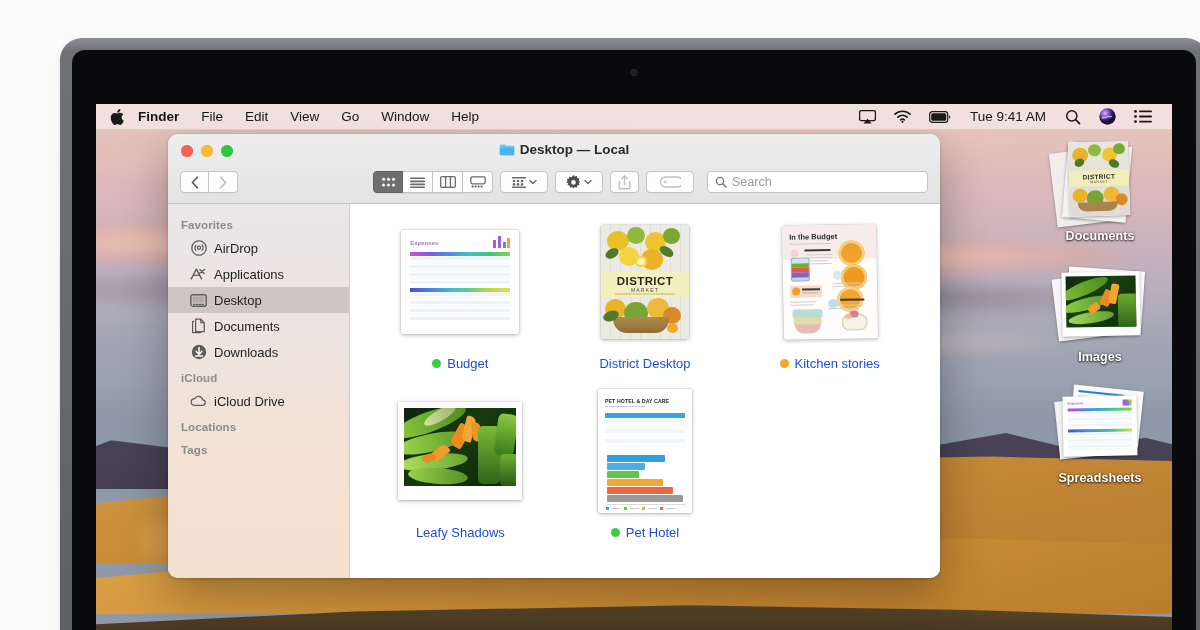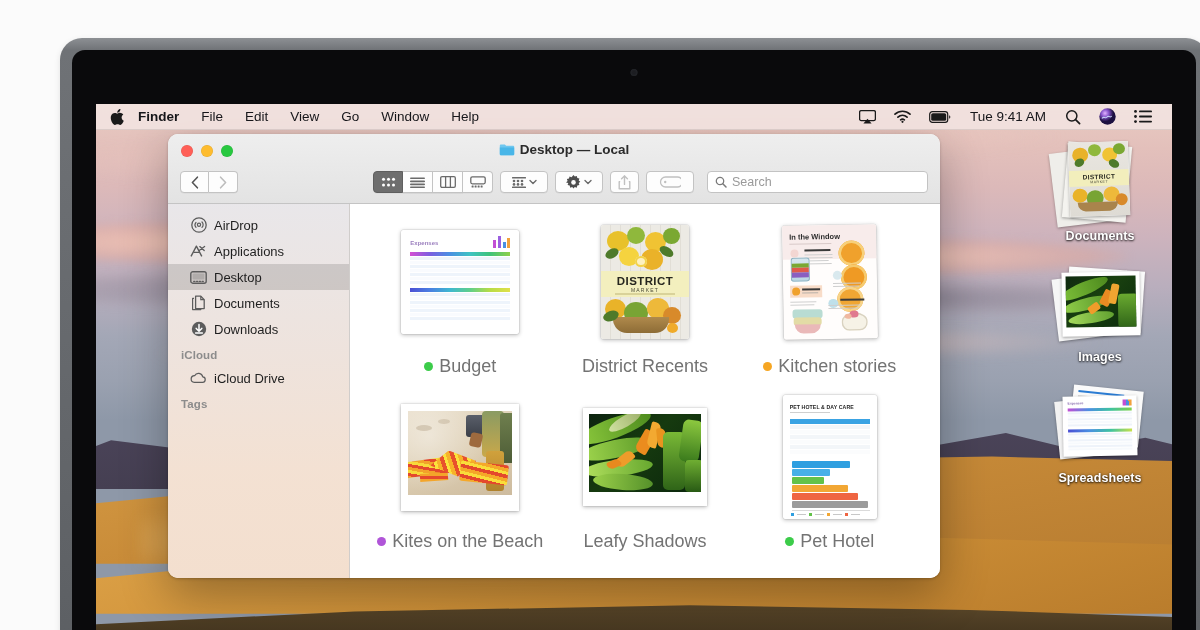--- a/index.html
+++ b/index.html
@@ -205,21 +205,21 @@
   .sb-ico { width: 17px; height: 17px; flex: none; display:flex; align-items:center; justify-content:center; color:#5c5c5c; }
 
   
   .content { flex: 1; background: #fff; padding: 14px 0 0 0; overflow: hidden; }
   .grid {
     display: grid; grid-template-columns: repeat(3, 1fr);
     row-gap: 16px; padding: 0 18px;
   }
   .cell { display: flex; flex-direction: column; align-items: center; }
   .thumb-wrap { height: 128px; display: flex; align-items: center; justify-content: center; }
-  .cap { display: flex; align-items: center; gap: 6px; margin-top: 10px; font-size: 18px; color: #737373; }
+  .cap { display: flex; align-items: center; gap: 6px; margin-top: 10px; font-size: 13px; color: #1d4ed8; }
   .dot { width: 9px; height: 9px; border-radius: 50%; flex: none; }
 
   
   .paper {
     background: #fff; box-shadow: 0 1px 4px rgba(0,0,0,.28), 0 0 0 .5px rgba(0,0,0,.10);
     position: relative; overflow: hidden;
   }
   .photo-frame {
     background: #fff; padding: 7px 7px 16px 7px;
     box-shadow: 0 1px 4px rgba(0,0,0,.30), 0 0 0 .5px rgba(0,0,0,.08);
@@ -527,20 +527,21 @@
                     <path d="M7.8 7.8 L11 11" stroke="#7b7b7b" stroke-width="1.5" stroke-linecap="round"></path>
                   </svg>
                 <span class="search-ph">Search</span>
               </div>
             </div>
           </div>
 
           <div class="body">
 
             <div class="sidebar">
+              <div class="sb-head">Favorites</div>
 
 
               <div class="sb-item">
                 <span class="sb-ico">
                   <svg width="16" height="16" viewBox="0 0 16 16">
                       <circle cx="8" cy="8" r="7.2" fill="none" stroke="#5c5c5c" stroke-width="1.3"></circle>
                       <path d="M5 10.4a3.8 3.8 0 0 1 0-5" fill="none" stroke="#5c5c5c" stroke-width="1.2" stroke-linecap="round"></path>
                       <path d="M11 5a3.8 3.8 0 0 1 0 5.4" fill="none" stroke="#5c5c5c" stroke-width="1.2" stroke-linecap="round"></path>
                       <circle cx="8" cy="7.8" r="1.6" fill="none" stroke="#5c5c5c" stroke-width="1.2"></circle>
                     </svg>
@@ -595,20 +596,21 @@
               <div class="sb-head">iCloud</div>
               <div class="sb-item">
                 <span class="sb-ico">
                   <svg width="18" height="12" viewBox="0 0 18 12">
                       <path d="M4.6 10.6 a3.5 3.5 0 0 1 .3-7 a4.6 4.6 0 0 1 8.6 1.2 a2.9 2.9 0 0 1 -.6 5.8 z" fill="none" stroke="#5c5c5c" stroke-width="1.3" stroke-linejoin="round"></path>
                     </svg>
                 </span>
                 <span>iCloud Drive</span>
               </div>
 
+              <div class="sb-head">Locations</div>
               <div class="sb-head">Tags</div>
             </div>
 
             <div class="content">
               <div class="grid">
 
                 <div class="cell">
                   <div class="thumb-wrap">
                     <div class="paper" style="width:118px;height:104px;border-radius:2px;">
                       <div style="position:absolute;left:9px;top:10px;font-size:6px;color:#9b7fbe;font-weight:bold;">Expenses</div>
@@ -662,29 +664,29 @@
                       <div style="position:absolute;left:4px;top:74px;width:21px;height:20px;border-radius:50%;background:#e9b329;"></div>
                       <div style="position:absolute;left:23px;top:77px;width:24px;height:22px;border-radius:50%;background:#78a434;"></div>
                       <div style="position:absolute;left:46px;top:73px;width:22px;height:21px;border-radius:50%;background:#eeb93a;"></div>
                       <div style="position:absolute;left:62px;top:82px;width:18px;height:17px;border-radius:50%;background:#d88a2a;"></div>
                       <div style="position:absolute;left:12px;top:92px;width:56px;height:16px;border-radius:0 0 14px 14px;background:linear-gradient(180deg,#b08a4c,#8d6c36);"></div>
                       <div style="position:absolute;left:2px;top:86px;width:16px;height:10px;border-radius:50%;background:#4e7a2a;transform:rotate(-20deg);"></div>
                       <div style="position:absolute;left:66px;top:98px;width:11px;height:10px;border-radius:50%;background:#f0ab2a;"></div>
                     </div>
                   </div>
                   <div class="cap">
-                    <span>District Recents</span>
+                    <span>District Desktop</span>
                   </div>
                 </div>
 
                 <div class="cell">
                   <div class="thumb-wrap">
                     <div class="paper" style="width:94px;height:114px;border-radius:2px;background:#fffdfc;transform:rotate(-1deg);">
                       <div style="position:absolute;left:0;top:0;right:0;height:34px;background:#f8eceb;"></div>
-                      <div style="position:absolute;left:7px;top:7px;font-size:7.5px;font-weight:bold;color:#2d2d2d;">In the Window</div>
+                      <div style="position:absolute;left:7px;top:7px;font-size:7.5px;font-weight:bold;color:#2d2d2d;">In the Budget</div>
                       <div style="position:absolute;left:7px;top:18px;width:42px;height:1.3px;background:#d8c9c8;"></div>
                       <div style="position:absolute;left:56px;top:16px;width:26px;height:25px;border-radius:50%;background:#f0a12c;box-shadow:inset 0 0 0 2.5px #f7d07a;"></div>
                       <div style="position:absolute;left:58px;top:40px;width:26px;height:25px;border-radius:50%;background:#ef9a24;box-shadow:inset 0 0 0 2.5px #f6ca6d;"></div>
                       <div style="position:absolute;left:54px;top:62px;width:26px;height:25px;border-radius:50%;background:#f0a633;box-shadow:inset 0 0 0 2.5px #f8d489;"></div>
                       <div style="position:absolute;left:8px;top:24px;width:8px;height:8px;border-radius:50%;background:#f3d6d2;"></div>
                       <div style="position:absolute;left:22px;top:24px;width:26px;height:2px;background:#3a3a3a;"></div>
                       <div style="position:absolute;left:22px;top:29px;width:28px;height:1.2px;background:#cfcfcf;"></div>
                       <div style="position:absolute;left:22px;top:32px;width:28px;height:1.2px;background:#cfcfcf;"></div>
                       <div style="position:absolute;left:22px;top:35px;width:24px;height:1.2px;background:#cfcfcf;"></div>
                       <div style="position:absolute;left:22px;top:38px;width:27px;height:1.2px;background:#cfcfcf;"></div>
@@ -712,44 +714,20 @@
                       <div style="position:absolute;left:66px;top:86px;width:9px;height:7px;border-radius:50%;background:#e0798f;"></div>
                       <div style="position:absolute;left:61px;top:89px;width:7px;height:5px;border-radius:50%;background:#f0b8a0;"></div>
                     </div>
                   </div>
                   <div class="cap">
                     <span class="dot" style="background:#f6a623;"></span>
                     <span>Kitchen stories</span>
                   </div>
                 </div>
 
-                <div class="cell">
-                  <div class="thumb-wrap">
-                    <div class="photo-frame" style="width:118px;">
-                      <div class="photo" style="height:84px;background:linear-gradient(160deg,#e8ddc9,#dccdb2 55%,#cdbb9e);">
-                        <div style="position:absolute;inset:0;background:radial-gradient(circle at 20% 30%, rgba(255,255,255,.4), rgba(255,255,255,0) 55%);"></div>
-                        <div style="position:absolute;left:8px;top:14px;width:16px;height:6px;border-radius:50%;background:rgba(170,150,120,.35);"></div>
-                        <div style="position:absolute;left:30px;top:8px;width:12px;height:5px;border-radius:50%;background:rgba(170,150,120,.3);"></div>
-                        <div style="position:absolute;left:58px;top:4px;width:20px;height:22px;background:linear-gradient(180deg,#5a5f6a,#3b3f48);border-radius:3px;"></div>
-                        <div style="position:absolute;left:74px;top:0px;width:22px;height:46px;background:linear-gradient(180deg,#8a9b63,#c9a84a);border-radius:4px;"></div>
-                        <div style="position:absolute;left:92px;top:2px;width:14px;height:50px;background:linear-gradient(180deg,#6f7f4e,#4d5c36);border-radius:3px;"></div>
-                        <div style="position:absolute;left:62px;top:22px;width:12px;height:14px;background:#9e6a3e;border-radius:3px;transform:rotate(12deg);"></div>
-                        <div style="position:absolute;left:78px;top:40px;width:18px;height:40px;background:linear-gradient(180deg,#d0a13c,#b0822c);border-radius:3px;"></div>
-                        <div style="position:absolute;left:-4px;top:48px;width:52px;height:16px;background:repeating-linear-gradient(18deg,#f2a32a 0 3px,#e4492d 3px 6px,#f7d93a 6px 9px);transform:rotate(-8deg);border-radius:3px;"></div>
-                        <div style="position:absolute;left:22px;top:40px;width:46px;height:26px;background:repeating-linear-gradient(72deg,#f7b229 0 4px,#e8512c 4px 8px,#fbe23c 8px 11px);clip-path:polygon(40% 0,100% 40%,60% 100%,0 58%);"></div>
-                        <div style="position:absolute;left:52px;top:52px;width:48px;height:20px;background:repeating-linear-gradient(8deg,#f5a829 0 3.5px,#e4482c 3.5px 7px,#f9dd3a 7px 10px);transform:rotate(6deg);border-radius:2px;"></div>
-                        <div style="position:absolute;left:12px;top:62px;width:28px;height:8px;background:repeating-linear-gradient(5deg,#f3a52a 0 3px,#e54a2d 3px 6px);transform:rotate(-4deg);"></div>
-                      </div>
-                    </div>
-                  </div>
-                  <div class="cap">
-                    <span class="dot" style="background:#b055d8;"></span>
-                    <span>Kites on the Beach</span>
-                  </div>
-                </div>
 
                 <div class="cell">
                   <div class="thumb-wrap">
                     <div class="photo-frame" style="width:124px;padding:6px 6px 14px 6px;">
                       <div class="photo" style="height:78px;background:linear-gradient(135deg,#0d2410,#163a0f 45%,#0a250c);">
                         <div style="position:absolute;left:-14px;top:4px;width:78px;height:20px;border-radius:50%;background:linear-gradient(90deg,#8ecb3e,#4e8c1e);transform:rotate(-20deg);"></div>
                         <div style="position:absolute;left:-10px;top:26px;width:72px;height:18px;border-radius:50%;background:linear-gradient(90deg,#a2d84f,#5c9a28);transform:rotate(-12deg);"></div>
                         <div style="position:absolute;left:-6px;top:46px;width:70px;height:16px;border-radius:50%;background:linear-gradient(90deg,#b2e05e,#67a82f);transform:rotate(-6deg);"></div>
                         <div style="position:absolute;left:4px;top:60px;width:60px;height:16px;border-radius:50%;background:linear-gradient(90deg,#9bd04a,#55912a);transform:rotate(4deg);"></div>
                         <div style="position:absolute;left:18px;top:2px;width:36px;height:11px;border-radius:50%;background:linear-gradient(90deg,#cfe0a0,#9fb26c);transform:rotate(-30deg);"></div>

